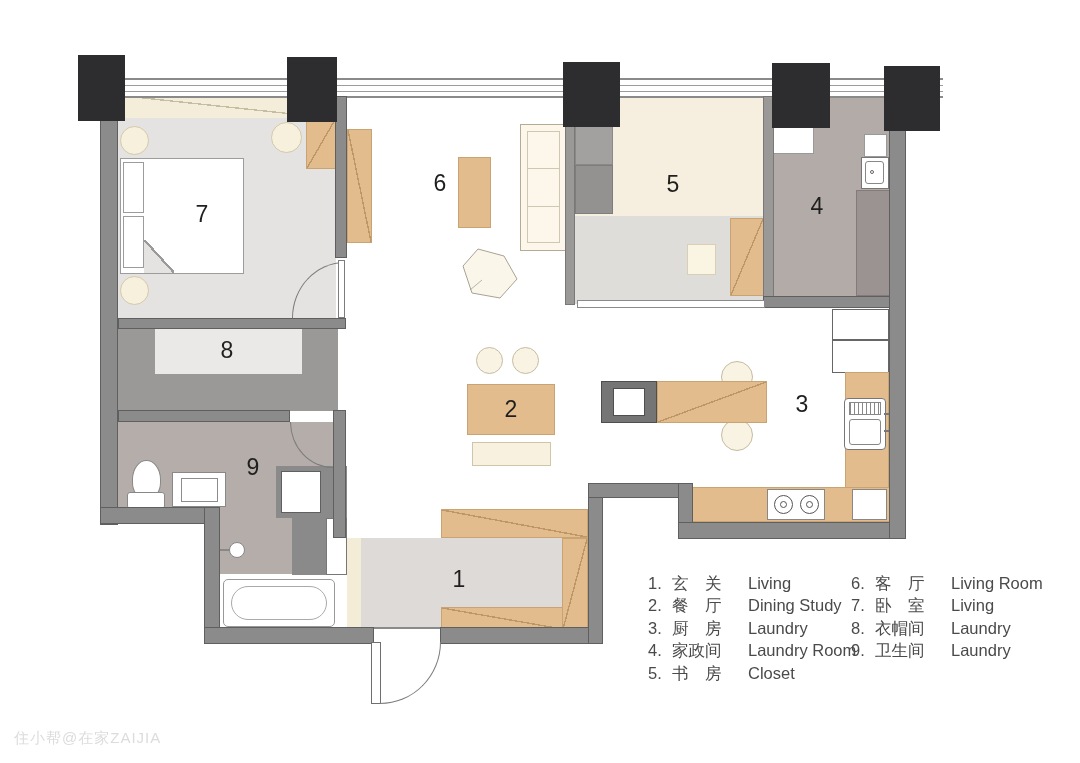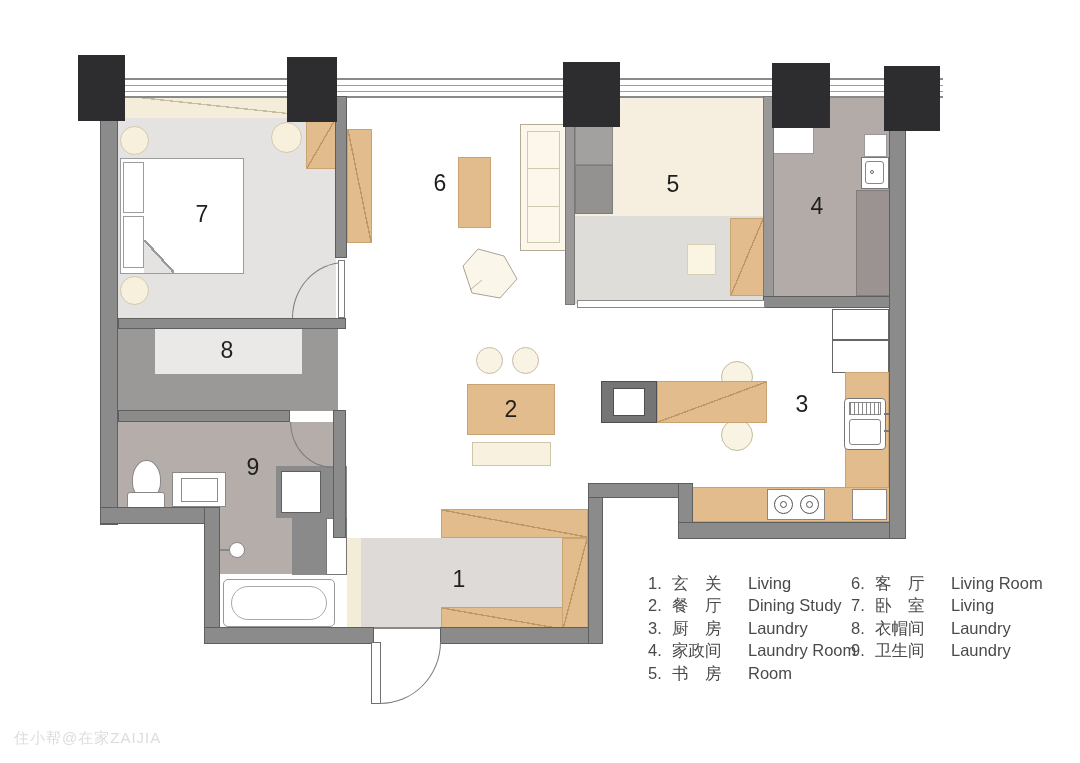--- a/index.html
+++ b/index.html
@@ -192,21 +192,21 @@
       <span class="en">Laundry</span>
     </div>
     <div class="legend-row">
       <span class="num">4.</span>
       <span class="zh">家政间</span>
       <span class="en">Laundry Room</span>
     </div>
     <div class="legend-row">
       <span class="num">5.</span>
       <span class="zh">书　房</span>
-      <span class="en">Room</span>
+      <span class="en">Closet</span>
     </div>
   </div>
   <div class="legend-col" style="left:851px;top:573px;">
     <div class="legend-row">
       <span class="num">6.</span>
       <span class="zh">客　厅</span>
       <span class="en">Living Room</span>
     </div>
     <div class="legend-row">
       <span class="num">7.</span>

